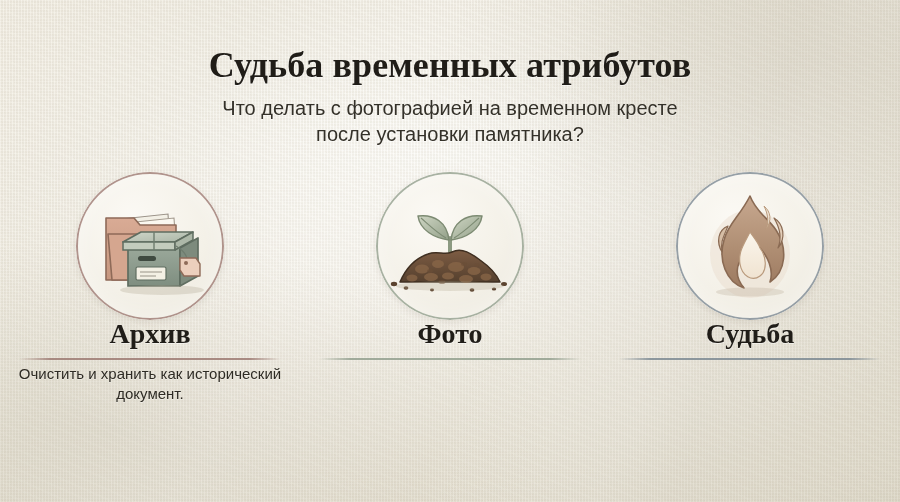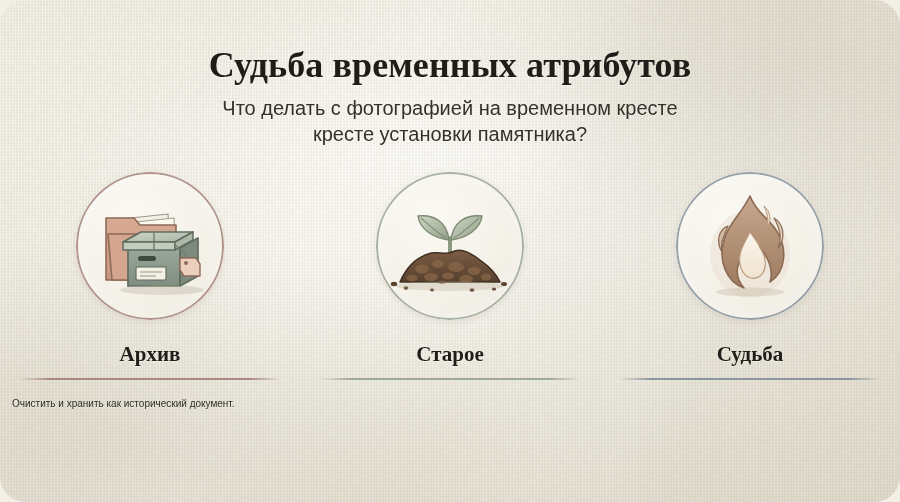--- a/index.html
+++ b/index.html
@@ -6,21 +6,20 @@
   body{
     width:900px;height:502px;overflow:hidden;
     font-family:"Liberation Sans", sans-serif;
     background:#f2efe6;
   }
   #stage{
     position:relative;width:900px;height:502px;overflow:hidden;
     background:
       radial-gradient(120% 95% at 48% 30%, rgba(255,255,253,0.85) 0%, rgba(249,246,238,0.35) 45%, rgba(228,223,208,0.25) 80%, rgba(214,208,190,0.45) 100%),
       linear-gradient(118deg, #f5f2ea 0%, #efece2 22%, #f4f1e9 38%, #eae6da 58%, #f2efe6 74%, #e9e5d8 100%);
-    border-radius: 26px;
   }
   
   #stage::before{
     content:"";position:absolute;inset:0;pointer-events:none;
     background-image:
       repeating-linear-gradient(90deg, rgba(255,255,255,0.50) 0px, rgba(255,255,255,0.50) 1px, rgba(196,189,170,0.13) 1px, rgba(196,189,170,0.13) 3px),
       repeating-linear-gradient(0deg, rgba(255,255,255,0.42) 0px, rgba(255,255,255,0.42) 1px, rgba(196,189,170,0.11) 1px, rgba(196,189,170,0.11) 3px),
       repeating-linear-gradient(24deg, rgba(255,255,255,0.20) 0px, rgba(255,255,255,0.20) 2px, rgba(180,172,152,0.05) 2px, rgba(180,172,152,0.05) 9px);
     opacity:.85;mix-blend-mode:multiply;
   }
@@ -63,46 +62,46 @@
   }
   .medallion .ring{
     position:absolute;inset:0;border-radius:50%;
     border:2px solid var(--ring);
     opacity:.8;
   }
   .medallion svg{position:absolute;left:0;top:0;width:148px;height:148px;}
 
   .card-title{
     font-family:"Liberation Serif", serif;
-    font-weight:700;font-size:21px;line-height:28px;
-    color:#201d18;margin-top:20px;
+    font-weight:700;font-size:28px;line-height:28px;
+    color:#201d18;
     text-shadow:0 1px 0 rgba(255,255,255,.5);
   }
   .rule{
     height:2px;width:262px;margin-top:10px;border-radius:2px;
     background:linear-gradient(90deg, rgba(0,0,0,0) 0%, var(--ring) 12%, var(--ring) 88%, rgba(0,0,0,0) 100%);
     opacity:.85;
   }
   .desc{
-    margin-top:14px;width:276px;
+    margin-top:4px;width:276px;text-align:center;
     font-family:"Liberation Sans", sans-serif;
-    font-size:10px;line-height:20px;color:#2e2b24;
+    font-size:15px;line-height:20px;color:#2e2b24;
     text-shadow:0 1px 0 rgba(255,255,255,.4);
   }
 </style>
 </head>
 <body>
 
 <div id="stage">
 
   <div class="head">
     <h1 class="title">Судьба временных атрибутов</h1>
     <p class="subtitle">
       <span>Что делать с фотографией на временном кресте</span>
-      <span>кресте установки памятника?</span>
+      <span>после установки памятника?</span>
     </p>
   </div>
 
   <div class="cols">
 
     <div class="col">
       <div class="medallion" id="med-archive" style="--ring: #9d7b73;">
         <svg viewBox="0 0 148 148">
           <defs>
             <linearGradient id="gFold" x1="0" y1="0" x2="0" y2="1">
@@ -198,21 +197,21 @@
               <ellipse cx="30" cy="116" rx="2.4" ry="1.7"></ellipse>
             <ellipse cx="128" cy="112" rx="3" ry="2.1"></ellipse>
               <ellipse cx="118" cy="117" rx="2.2" ry="1.6"></ellipse>
             <ellipse cx="96" cy="118" rx="2.4" ry="1.7"></ellipse>
               <ellipse cx="56" cy="118" rx="2" ry="1.4"></ellipse>
           </g>
           <ellipse cx="74" cy="114" rx="54" ry="5" fill="#b2a892" opacity=".3"></ellipse>
         </svg>
         <div class="ring"></div>
       </div>
-      <div class="card-title">Старое</div>
+      <div class="card-title">Фото</div>
       <div class="rule" id="rule-earth" style="--ring: #93a08f;"></div>
     </div>
 
     <div class="col">
       <div class="medallion" id="med-fire" style="--ring: #7d8a93;">
         <svg viewBox="0 0 148 148">
           <defs>
             <linearGradient id="gFlame" x1="0" y1="0" x2="0" y2="1">
               <stop offset="0" stop-color="#c7a88f"></stop>
                 <stop offset="55%" stop-color="#b08f74"></stop>

